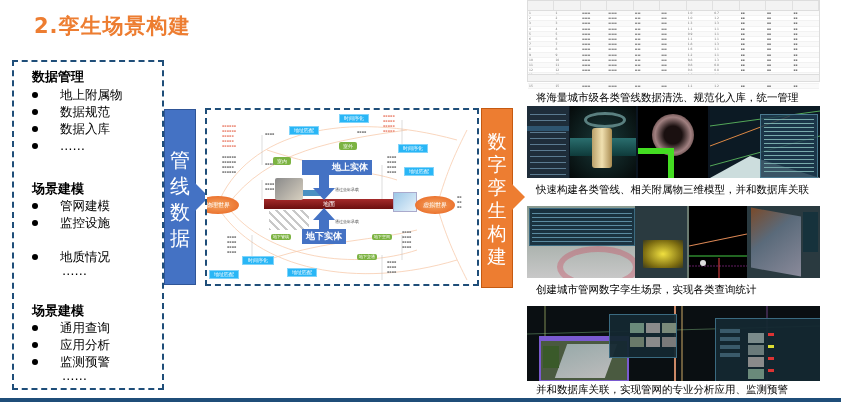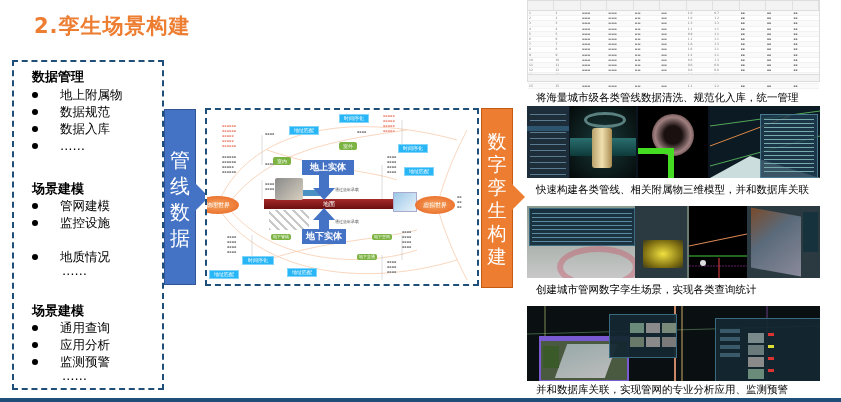--- a/index.html
+++ b/index.html
@@ -150,21 +150,21 @@
   <div style="position:absolute;left:57px;top:89px;width:130px;height:10px;background:linear-gradient(#A52A2A,#6B0F0F);color:#fff;font-size:6px;text-align:center;line-height:10px;">地面</div>
 
   <div style="position:absolute;left:68px;top:68px;width:28px;height:22px;background:linear-gradient(135deg,#8a8a8a,#d8d0c0);border-radius:2px;"></div>
   <div style="position:absolute;left:96px;top:80px;width:20px;height:6px;background:#4a90c2;"></div>
   <div style="position:absolute;left:62px;top:100px;width:40px;height:20px;background:repeating-linear-gradient(45deg,#bbb 0 2px,#fff 2px 6px);opacity:0.8;"></div>
   <div style="position:absolute;left:186px;top:82px;width:22px;height:18px;background:linear-gradient(135deg,#9cc8e8,#e8f2fa);border:1px solid #aac;"></div>
 
   <div style="position:absolute;left:-10px;top:86px;width:42px;height:18px;border-radius:50%;background:radial-gradient(#F4A460,#E8601C);color:#fff;font-size:6px;text-align:center;line-height:18px;">物理世界</div>
   <div style="position:absolute;left:208px;top:86px;width:40px;height:18px;border-radius:50%;background:radial-gradient(#F4A460,#E8601C);color:#fff;font-size:6px;text-align:center;line-height:18px;">虚拟世界</div>
 
-  <div class="entity" style="left:95px;top:50px;width:52px;height:15px;line-height:15px;">地上实体</div>
+  <div class="entity" style="left:95px;top:50px;width:44px;height:15px;line-height:15px;padding-left:26px;">地上实体</div>
   <svg style="position:absolute;left:106px;top:64px;" width="22" height="26">
       <polygon points="6,0 16,0 16,14 22,14 11,26 0,14 6,14" fill="#4472C4"></polygon>
     </svg>
   <svg style="position:absolute;left:106px;top:98px;" width="22" height="26">
       <polygon points="11,0 22,12 16,12 16,26 6,26 6,12 0,12" fill="#4472C4"></polygon>
     </svg>
   <div class="entity" style="left:95px;top:119px;width:44px;height:15px;line-height:15px;">地下实体</div>
   <div class="mini" style="left:128px;top:77px;font-size:4px;color:#555;">通过坐标承载</div>
   <div class="mini" style="left:128px;top:109px;font-size:4px;color:#555;">通过坐标承载</div>
 </div>

